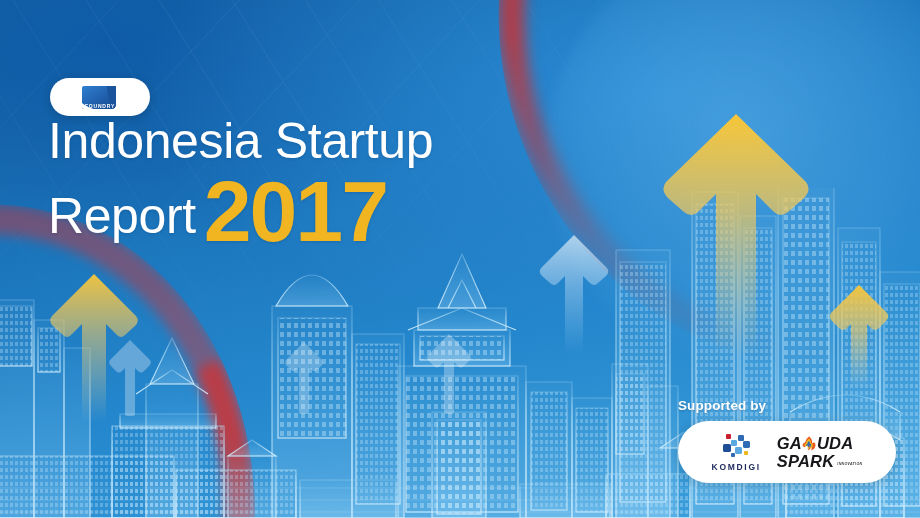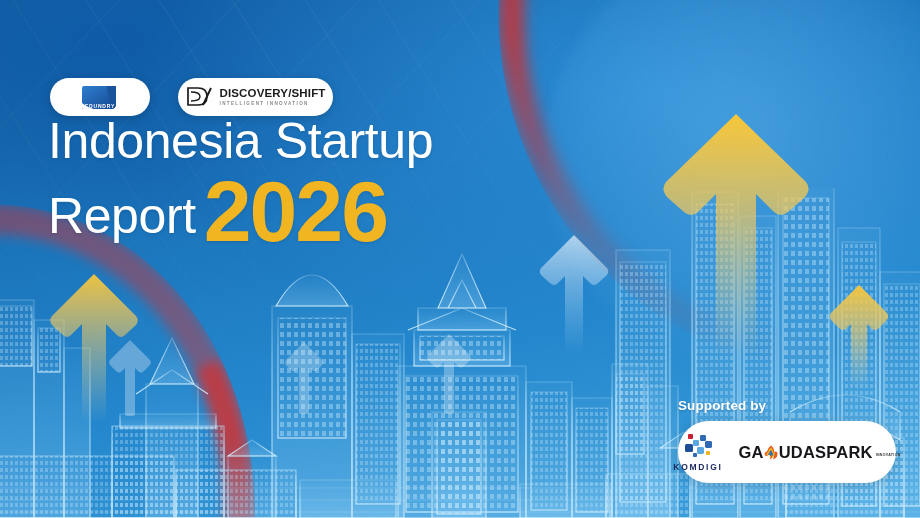--- a/index.html
+++ b/index.html
@@ -193,21 +193,21 @@
     box-shadow: 0 2px 12px rgba(0,0,0,0.16);
   }
   .komdigi { display: flex; flex-direction: column; align-items: center; }
   .komdigi-word {
     font-size: 8.5px;
     font-weight: 700;
     letter-spacing: 1.7px;
     color: #1d2a5e;
     margin-top: 3px;
   }
-  .garuda { display: flex; flex-direction: row; line-height: 1; }
+  .garuda { display: flex; flex-direction: column; line-height: 1; font-style: italic; }
   .garuda-row {
     display: flex;
     align-items: center;
     font-size: 16.5px;
     font-weight: 800;
     color: #17171b;
     letter-spacing: 0.2px;
   }
   .garuda-row2 { display: flex; align-items: flex-end; margin-top: 1px; }
   .garuda-sub {
@@ -418,38 +418,27 @@
             </linearGradient>
           </defs>
           <path d="M3 1 H35 V19 Q35 24 30 24 H3 Q1 24 1 22 V3 Q1 1 3 1 Z" fill="url(#fndG)"></path>
           <path d="M26 1 H35 V19 Q35 24 30 24 H24 Q30 20 28 13 Q26 6 26 1 Z" fill="#18539c"></path>
           <path d="M1 18 Q10 26 22 24 L3 24 Q1 24 1 22 Z" fill="#ffffff"></path>
         </svg>
         <span class="foundry-word">FOUNDRY</span>
       </div>
     </div>
 
-    <div class="pill pill-discovery">
-      <svg width="27" height="24" viewBox="0 0 27 24" aria-hidden="true">
-        <path d="M2 3 H12 Q21 3 21 11.5 Q21 20 12 20 H2 Z" fill="none" stroke="#1b1b1b" stroke-width="1.7"></path>
-        <path d="M5 7 Q14 7 14 11.5 Q14 16 5 16" fill="none" stroke="#1b1b1b" stroke-width="1.4"></path>
-        <line x1="17" y1="20" x2="25" y2="3" stroke="#1b1b1b" stroke-width="1.9"></line>
-      </svg>
-      <div class="ds-text">
-        <span class="ds-name">DISCOVERY/SHIFT</span>
-        <span class="ds-tag">INTELLIGENT INNOVATION</span>
-      </div>
-    </div>
   </div>
 
   <div class="headline">
     <div class="title-line1">Indonesia Startup</div>
     <div class="title-line2wrap">
       <span>Report</span>
-      <span class="year">2026</span>
+      <span class="year">2017</span>
     </div>
   </div>
 
   <div class="supported">
     <div class="supported-label">Supported by</div>
 
     <div class="supporter-pill">
 
       <div class="komdigi">
         <svg width="34" height="26" viewBox="0 0 34 26" aria-hidden="true">

